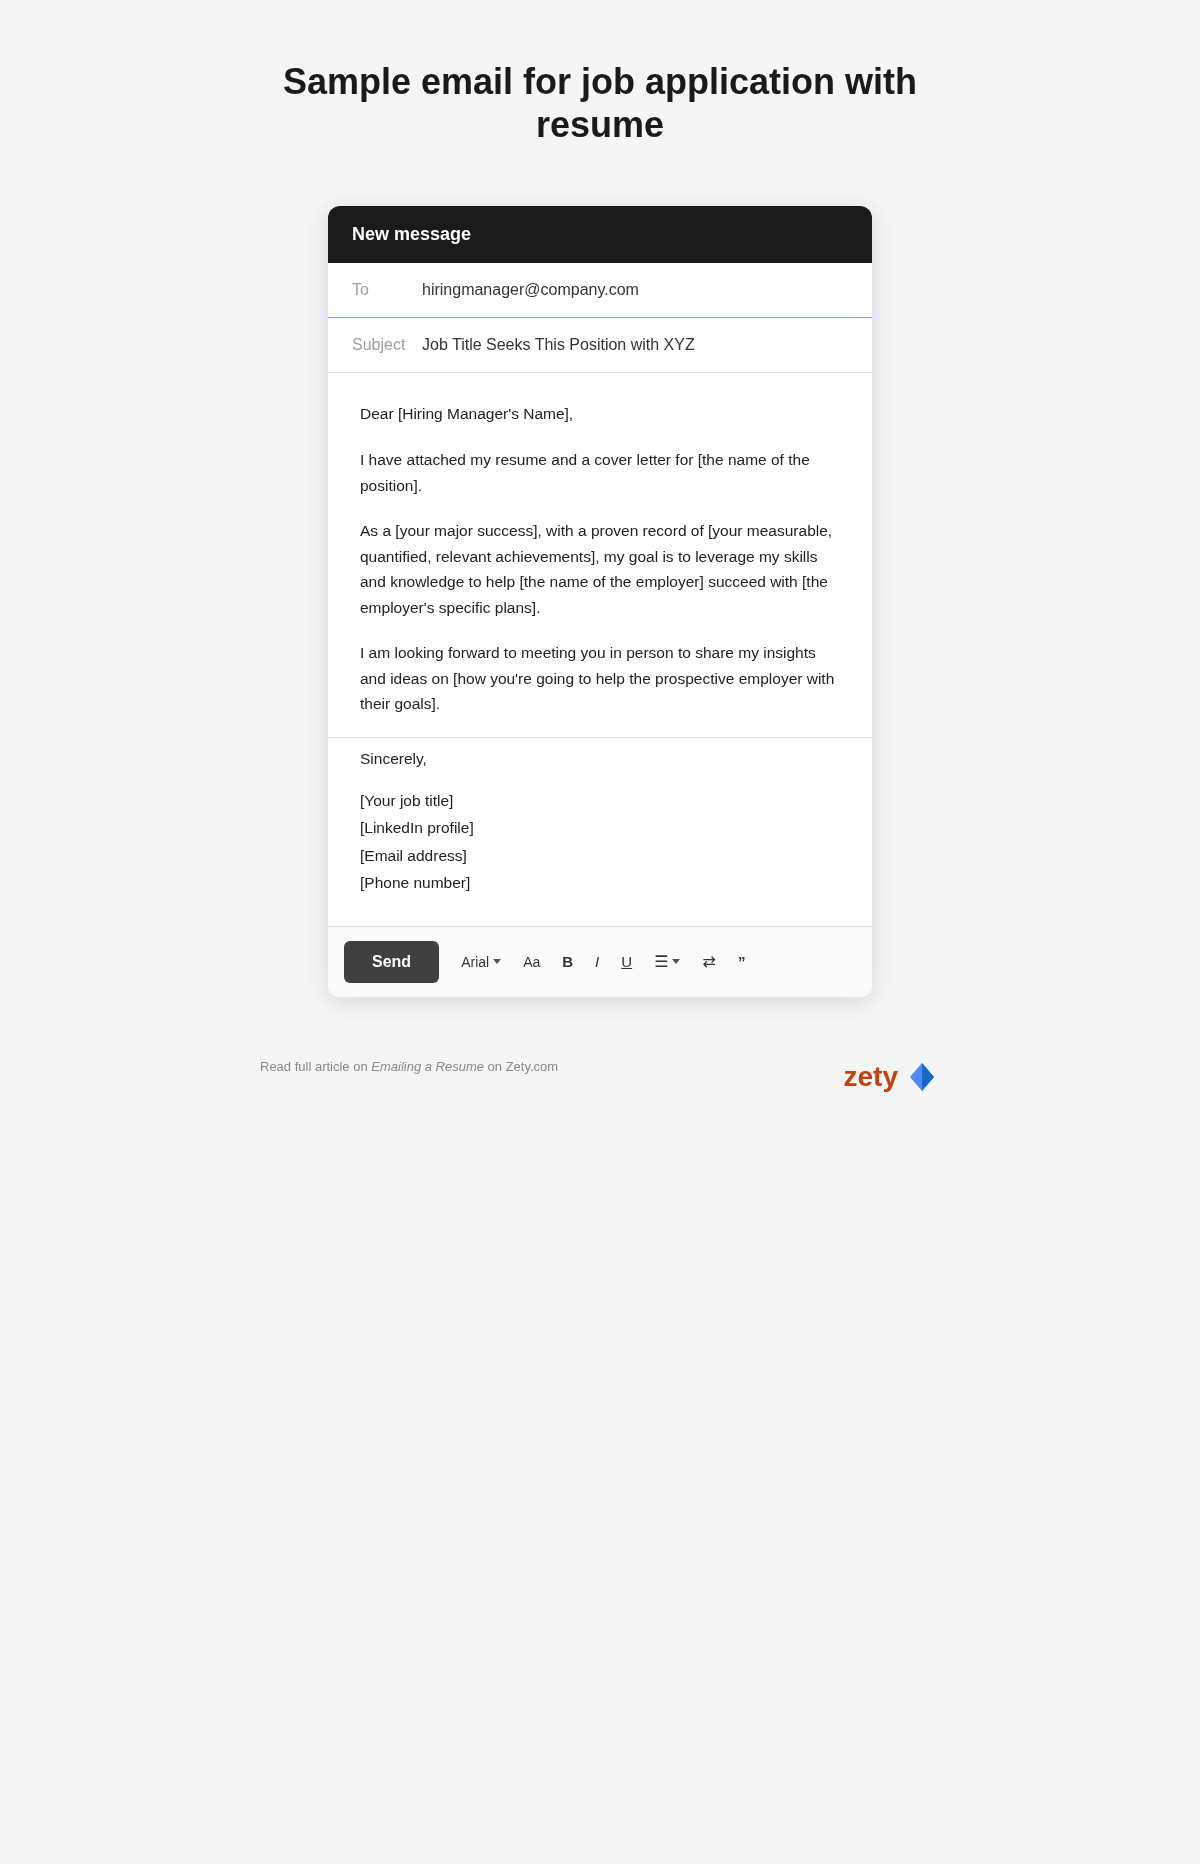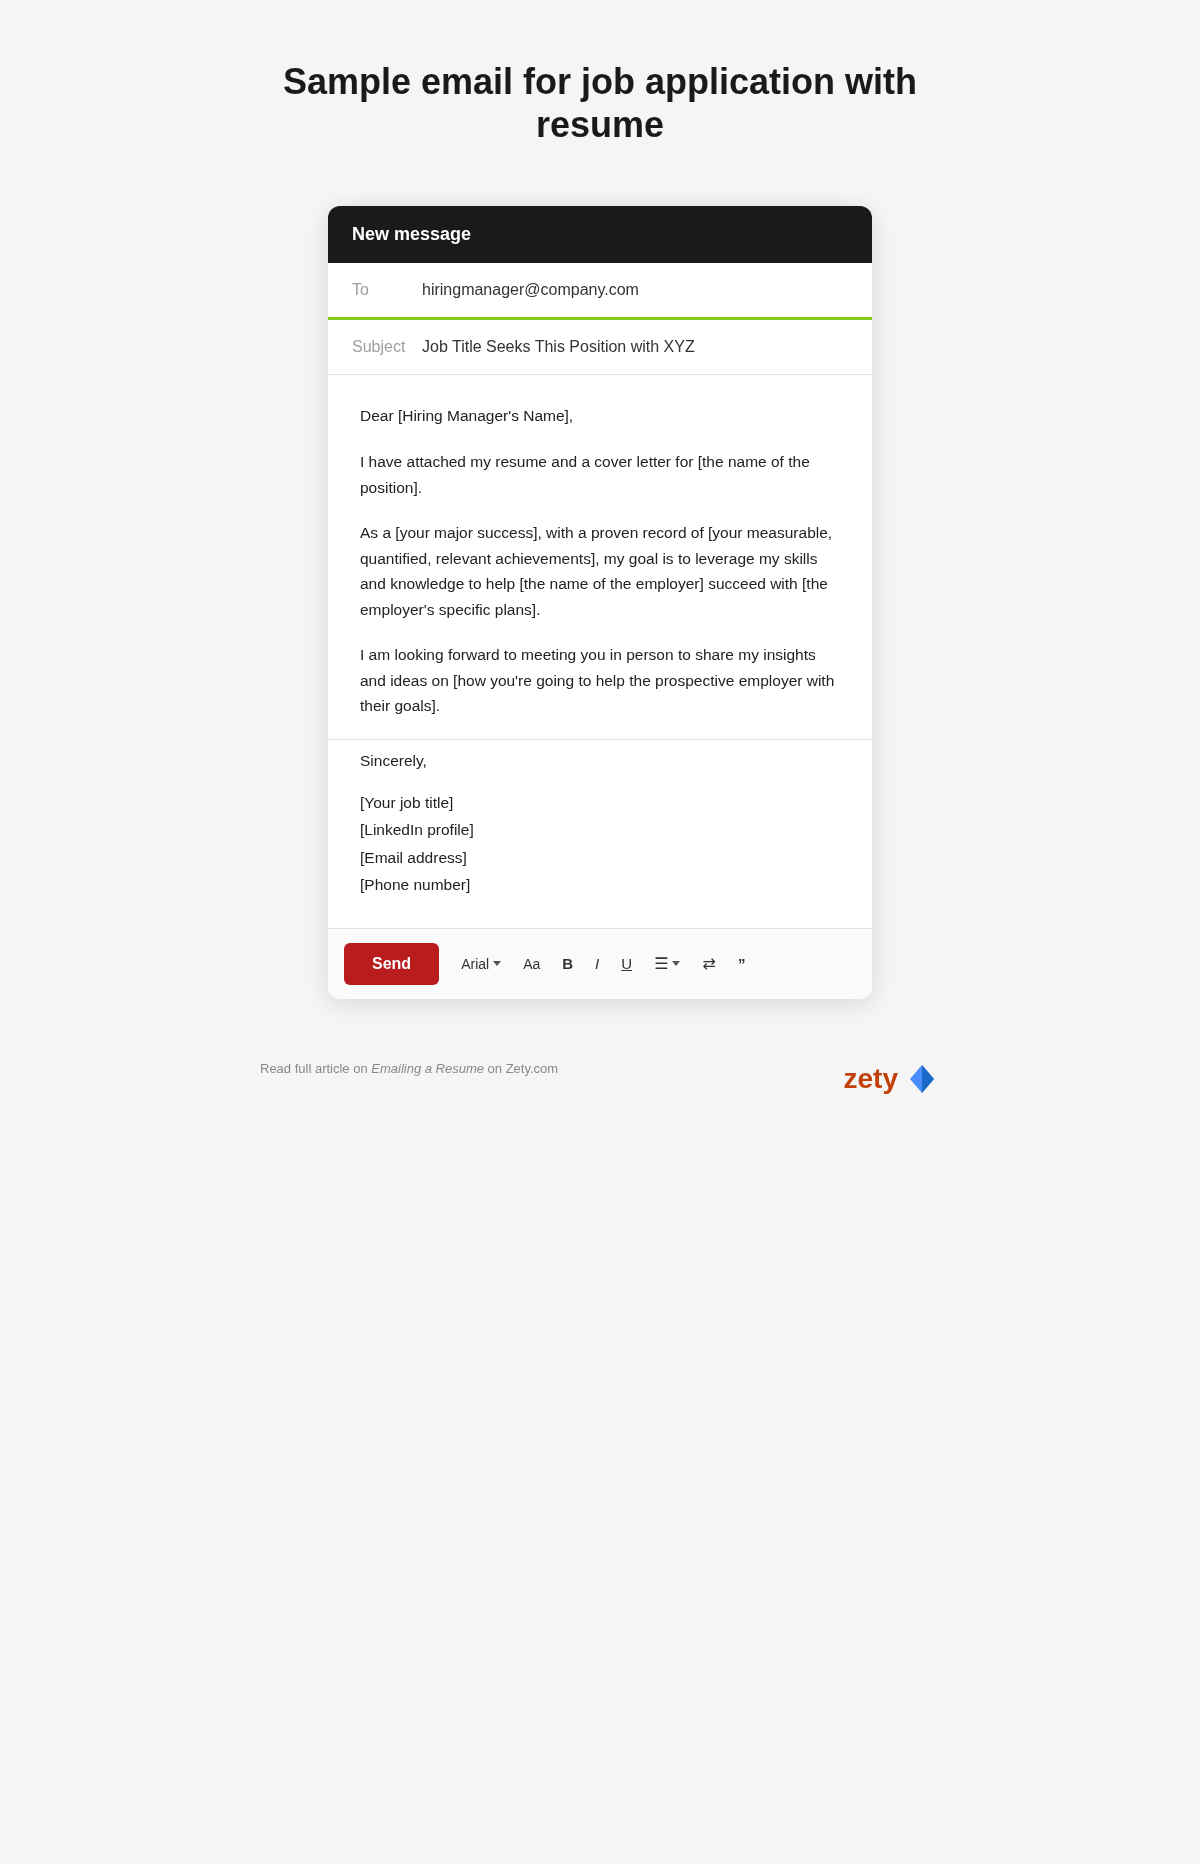--- a/index.html
+++ b/index.html
@@ -50,21 +50,21 @@
     }
 
     .email-fields {
       border-bottom: 1px solid #e0e0e0;
     }
 
     .email-field-row {
       display: flex;
       align-items: center;
       padding: 18px 24px;
-      border-bottom: 3px solid #84cc16;
+      border-bottom: 1px solid #84cc16;
     }
 
     .email-field-row:last-child {
       border-bottom: none;
     }
 
     .field-label {
       color: #9e9e9e;
       font-size: 16px;
       min-width: 70px;
@@ -117,21 +117,21 @@
     .email-toolbar {
       display: flex;
       align-items: center;
       padding: 14px 16px;
       gap: 6px;
       border-top: 1px solid #e0e0e0;
       background: #fafafa;
     }
 
     .send-button {
-      background-color: #b91c1c;
+      background-color: #404040;
       color: #ffffff;
       border: none;
       border-radius: 6px;
       padding: 12px 28px;
       font-size: 16px;
       font-weight: 600;
       cursor: pointer;
       font-family: Arial, sans-serif;
       margin-right: 8px;
     }

